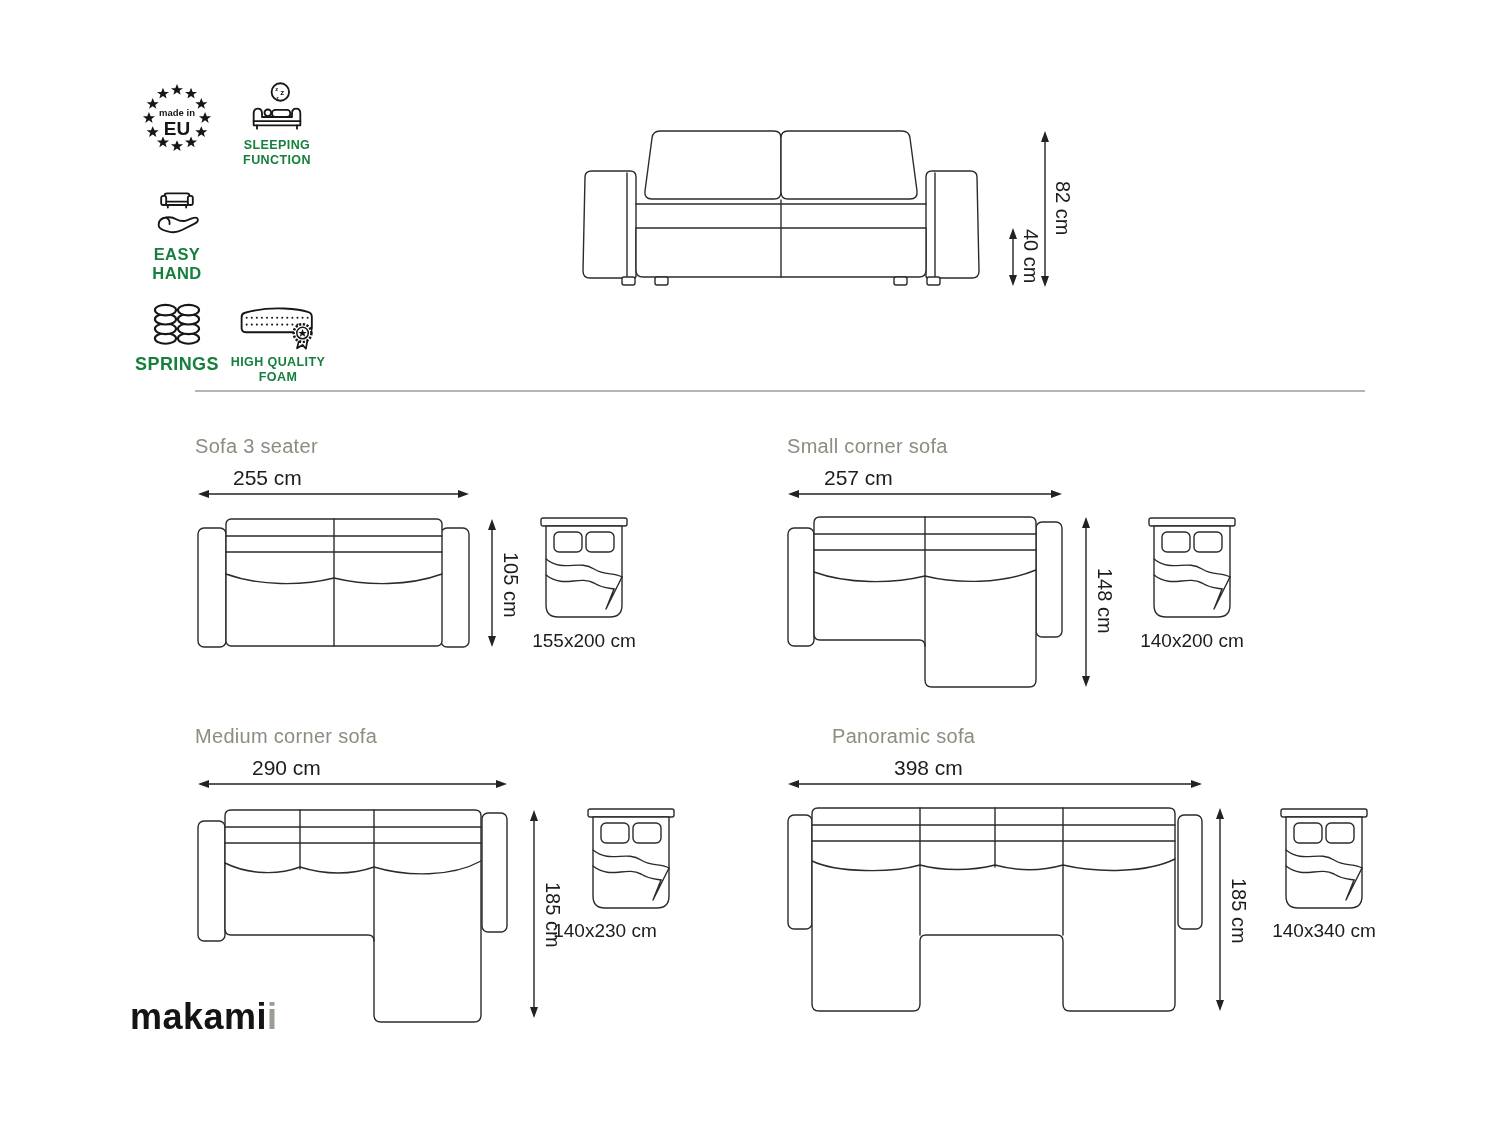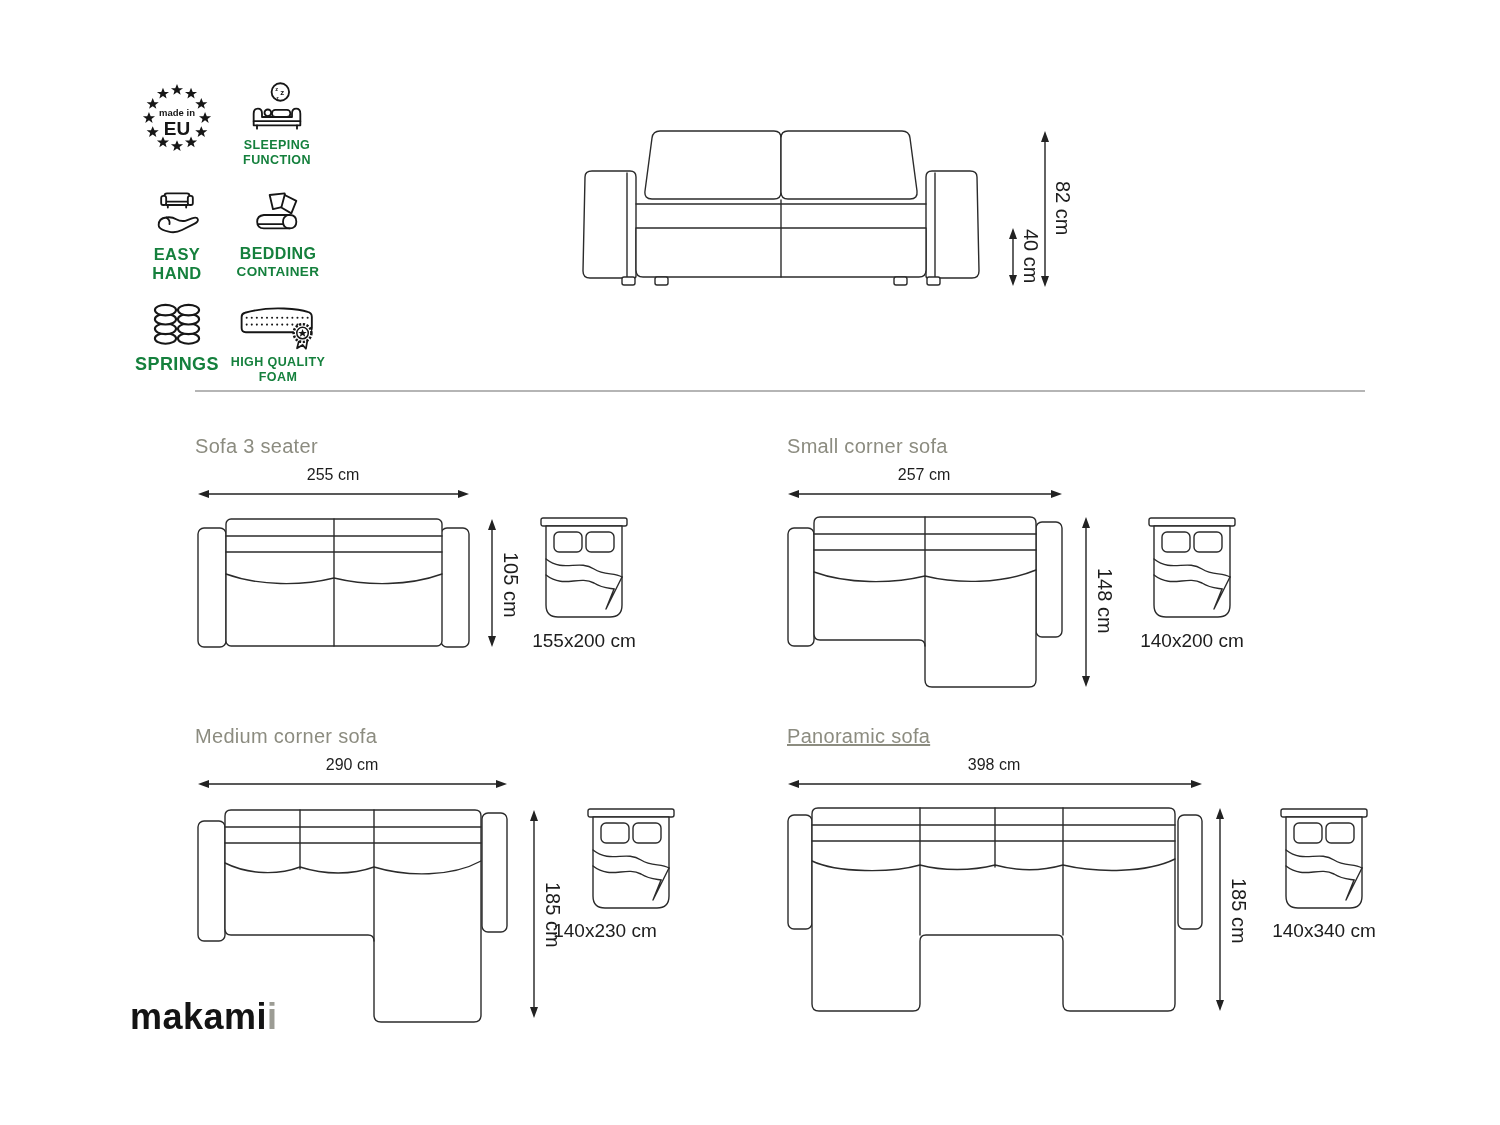--- a/index.html
+++ b/index.html
@@ -11,21 +11,21 @@
   svg{display:block;}
   .lineart{stroke:#2b2b2b;stroke-width:1.4;fill:#ffffff;stroke-linejoin:round;stroke-linecap:round;}
   .lineart-open{stroke:#2b2b2b;stroke-width:1.4;fill:none;stroke-linejoin:round;stroke-linecap:round;}
   .badge{text-align:center;}
   .badge svg{margin:0 auto;}
   .icon-st{stroke:#161616;stroke-width:2.2;fill:#ffffff;stroke-linejoin:round;stroke-linecap:round;}
   .icon-open{stroke:#161616;stroke-width:2.2;fill:none;stroke-linejoin:round;stroke-linecap:round;}
   .feat{font-weight:700;color:#15803d;letter-spacing:.4px;line-height:1.18;}
   .feat-sm{font-size:12.5px;}
   .feat-lg{font-size:18px;}
-  .dim{font-size:16px;color:#1d1d1d;text-align:center;white-space:nowrap;}
+  .dim{font-size:21px;color:#1d1d1d;text-align:left;white-space:nowrap;}
   .dim-v{writing-mode:vertical-rl;font-size:20px;color:#1d1d1d;white-space:nowrap;}
   .sec-title{font-size:20px;color:#8c8c80;letter-spacing:.3px;text-align:center;}
   .bed-size{font-size:19px;color:#1d1d1d;text-align:center;white-space:nowrap;}
   .kimo{font-size:30px;font-weight:700;letter-spacing:3px;text-align:center;color:#1c1c1c;}
   .divider{background:#b5b5b5;height:2px;}
   .logo{font-size:36px;font-weight:700;letter-spacing:.5px;color:#141414;text-align:center;}
   .logo .gray{color:#9c9c94;}
   .arrow-fill{fill:#222222;}
   .arrow-line{stroke:#222222;stroke-width:1.4;}
 </style>
@@ -84,33 +84,20 @@
       <path class="icon-open" stroke-width="2" d="M17,16 H43 M19,16 V19 M41,16 V19"></path>
       <path class="icon-open" stroke-width="2" d="M8,40 Q8,32 17,31 Q24,30 29,33 Q34,36 40,35 L48,32 Q54,30 55,33 Q56,36 50,39 L36,46 Q28,50 20,48 Q11,46 9,43 Q8,42 8,40 Z"></path>
       <path class="icon-open" stroke-width="2" d="M17,31 Q22,34 21,39"></path>
     </svg>
     <div class="feat" style="font-size:16.5px;margin-top:5px;">
       <div>EASY</div>
       <div>HAND</div>
     </div>
   </div>
 
-  <div class="abs badge" style="left:222px;top:190px;width:112px;">
-    <svg width="50" height="50" viewBox="0 0 60 56">
-      <path class="icon-st" stroke-width="2" d="M20,4 L38,2 L41,17 L24,21 Z"></path>
-      <path class="icon-st" stroke-width="2" d="M38,4 L52,11 L46,26 L34,19 Z"></path>
-      <path class="icon-st" stroke-width="2" d="M14,28 H44 Q52,28 52,36 Q52,44 44,44 H13 Q5,44 5,36 Q5,29 13,28 Z"></path>
-      <path class="icon-open" stroke-width="2" d="M44,44 Q36,44 36,36 Q36,30 42,28"></path>
-      <path class="icon-open" stroke-width="2" d="M6,39 H36"></path>
-    </svg>
-    <div style="margin-top:5px;">
-      <div class="feat" style="font-size:16px;">BEDDING</div>
-      <div class="feat" style="font-size:13.5px;">CONTAINER</div>
-    </div>
-  </div>
 
   <div class="abs badge" style="left:127px;top:303px;width:100px;">
     <svg width="48" height="44" viewBox="0 0 50 44">
       <g class="icon-st" stroke-width="2">
         <ellipse cx="13" cy="36" rx="11" ry="5.5"></ellipse>
         <ellipse cx="13" cy="26" rx="11" ry="5.5"></ellipse>
         <ellipse cx="13" cy="16" rx="11" ry="5.5"></ellipse>
         <ellipse cx="13" cy="6.5" rx="11" ry="5.5"></ellipse>
         <ellipse cx="37" cy="36" rx="11" ry="5.5"></ellipse>
         <ellipse cx="37" cy="26" rx="11" ry="5.5"></ellipse>
@@ -283,21 +270,21 @@
     <rect class="lineart" x="1" y="1" width="86" height="8" rx="2"></rect>
     <path class="lineart" d="M6,9 H82 V88 Q82,100 70,100 H18 Q6,100 6,88 Z"></path>
     <rect class="lineart" x="14" y="15" width="28" height="20" rx="5"></rect>
     <rect class="lineart" x="46" y="15" width="28" height="20" rx="5"></rect>
     <path class="lineart-open" d="M6,42 C24,56 38,42 54,52 C65,59 74,55 82,60"></path>
     <path class="lineart-open" d="M6,58 C24,72 38,58 54,66 C62,71 68,71 74,72"></path>
     <path class="lineart-open" d="M82,60 L66,92 L74,72"></path>
   </svg>
   <div class="abs bed-size" style="left:520px;top:920px;width:170px;">140x230 cm</div>
 
-  <div class="abs sec-title" style="left:787px;top:725px;text-decoration:underline;">Panoramic sofa</div>
+  <div class="abs sec-title" style="left:832px;top:725px;">Panoramic sofa</div>
   <div class="abs dim" style="left:894px;top:756px;width:200px;">398 cm</div>
   <svg class="abs" style="left:787px;top:777px;" width="416" height="14">
     <line class="arrow-line" x1="10" y1="7" x2="406" y2="7"></line>
     <polygon class="arrow-fill" points="1,7 12,3 12,11"></polygon>
     <polygon class="arrow-fill" points="415,7 404,3 404,11"></polygon>
   </svg>
   <svg class="abs" style="left:787px;top:807px;" width="416" height="205" viewBox="0 0 416 205">
     <rect class="lineart" x="1" y="8" width="24" height="114" rx="6"></rect>
     <rect class="lineart" x="391" y="8" width="24" height="114" rx="6"></rect>
     <path class="lineart" d="M31,1 Q25,1 25,7 V197 Q25,204 32,204 H126 Q133,204 133,197 V134 Q133,128 139,128 H270 Q276,128 276,134 V197 Q276,204 283,204 H381 Q388,204 388,197 V7 Q388,1 382,1 Z"></path>

